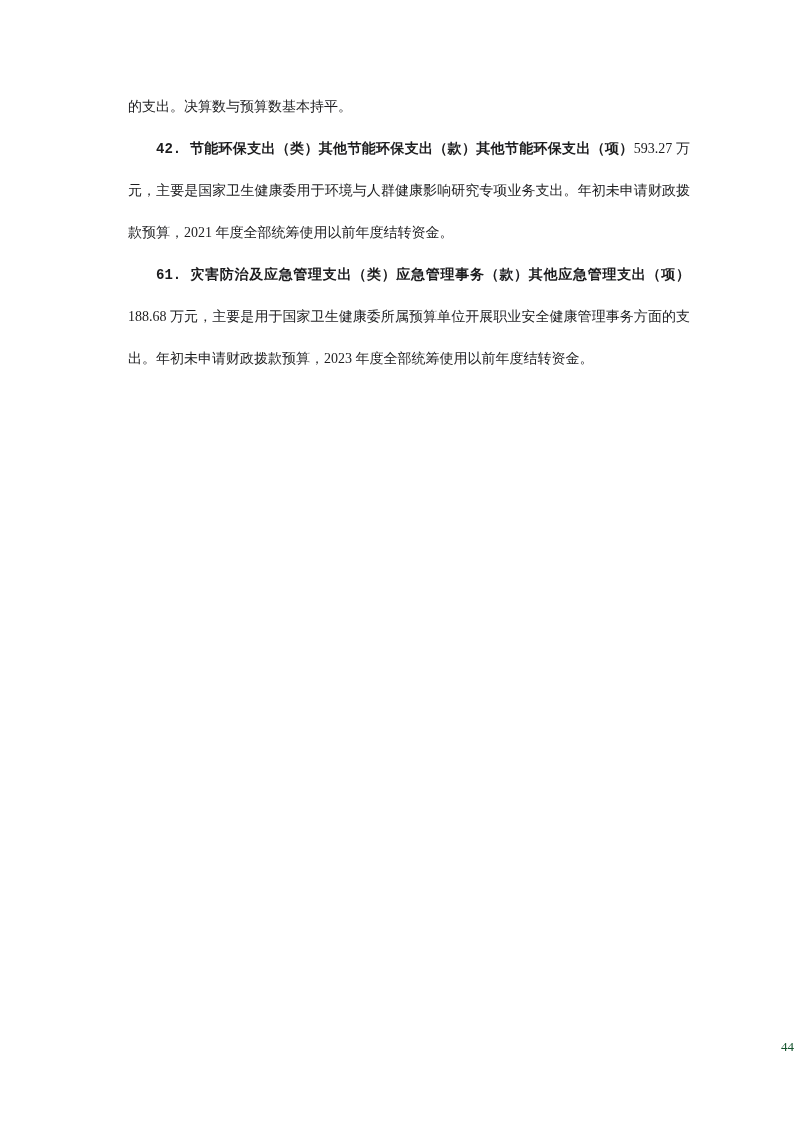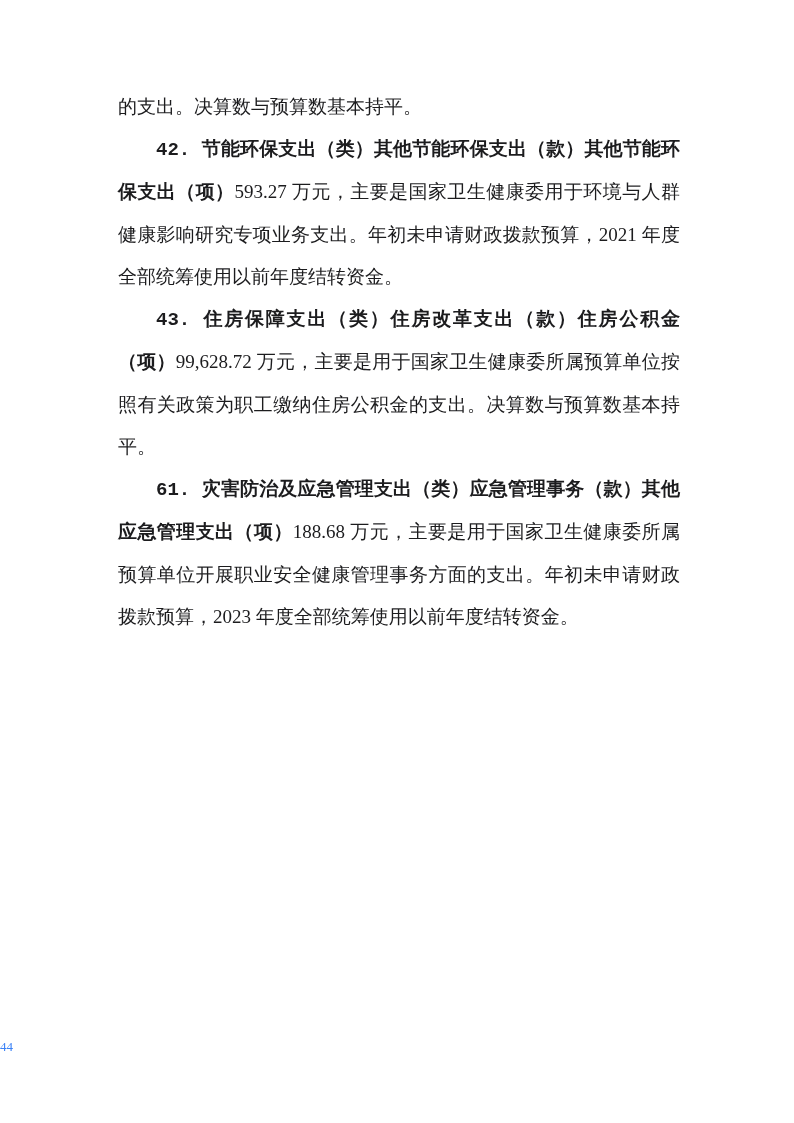--- a/index.html
+++ b/index.html
@@ -15,24 +15,24 @@
     color: #1c1c1e;
     overflow: hidden;
   }
   .page {
     position: absolute;
     inset: 0;
     background: #ffffff;
   }
   .content {
     position: absolute;
-    left: 118px;
+    left: 128px;
     top: 86px;
     width: 562px;
-    font-size: 19px;
+    font-size: 14px;
     line-height: 42px;
     text-align: justify;
     text-justify: inter-character;
   }
   .content p {
     margin: 0;
     padding: 0;
   }
   p.para {
     text-indent: 2em;
@@ -42,38 +42,37 @@
   }
   .lead {
     font-weight: 700;
     font-family: Liberation Mono, monospace;
   }
   .footer {
     position: absolute;
     left: 0;
     top: 1038px;
     width: 794px;
-    text-align: left;
+    text-align: right;
     font-size: 13px;
     line-height: 18px;
-    color: #3b82f6;
+    color: #14532d;
   }
 </style>
 </head>
 <body>
 
 <div class="page">
 
   <div class="content">
 
     <p class="cont"><span>的支出。决算数与预算数基本持平。</span></p>
 
     <p class="para"><span class="lead">42. 节能环保支出（类）其他节能环保支出（款）其他节能环保支出（项）</span><span>593.27 万元，主要是国家卫生健康委用于环境与人群健康影响研究专项业务支出。年初未申请财政拨款预算，2021 年度全部统筹使用以前年度结转资金。</span></p>
 
-    <p class="para"><span class="lead">43. 住房保障支出（类）住房改革支出（款）住房公积金（项）</span><span>99,628.72 万元，主要是用于国家卫生健康委所属预算单位按照有关政策为职工缴纳住房公积金的支出。决算数与预算数基本持平。</span></p>
 
 
 
     <p class="para"><span class="lead">61. 灾害防治及应急管理支出（类）应急管理事务（款）其他应急管理支出（项）</span><span>188.68 万元，主要是用于国家卫生健康委所属预算单位开展职业安全健康管理事务方面的支出。年初未申请财政拨款预算，2023 年度全部统筹使用以前年度结转资金。</span></p>
 
   </div>
 
   <div class="footer">44</div>
 
 </div>

